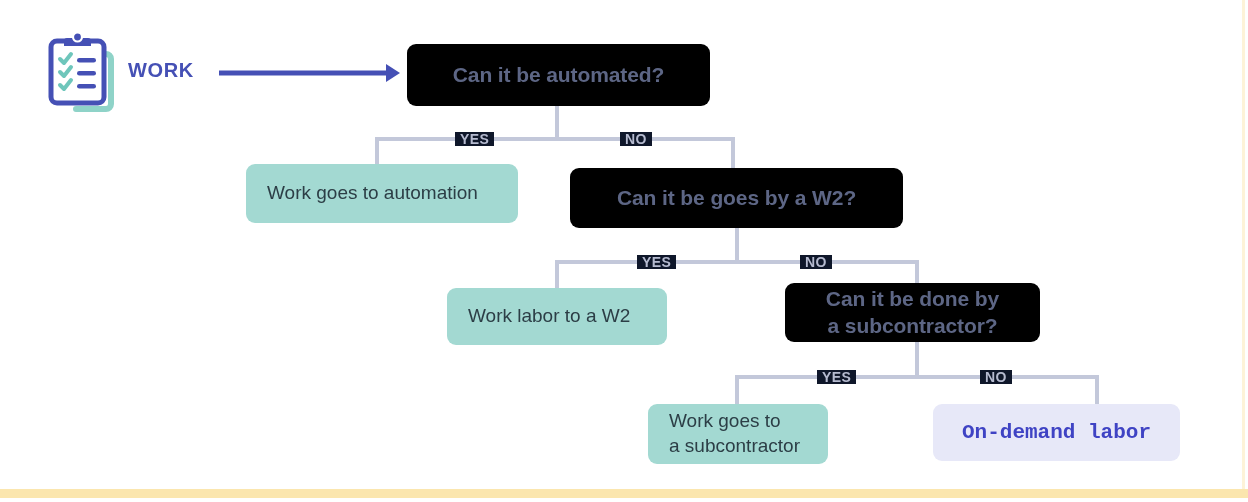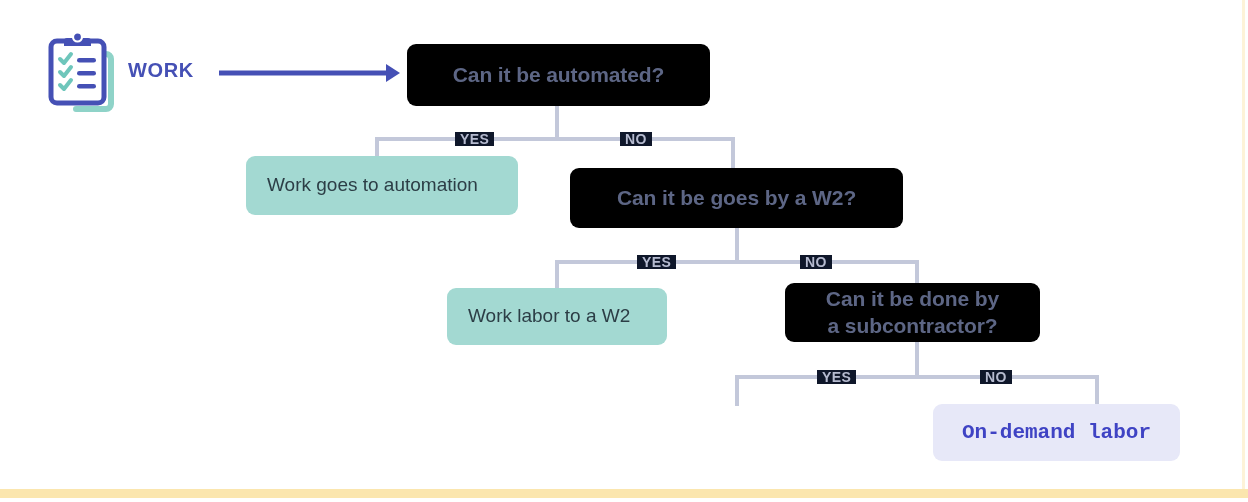--- a/index.html
+++ b/index.html
@@ -188,37 +188,41 @@
   <div class="branch-label" style="left:637px; top:255px;">YES</div>
   <div class="branch-label" style="left:800px; top:255px;">NO</div>
 
   <div class="branch-label" style="left:817px; top:370px;">YES</div>
   <div class="branch-label" style="left:980px; top:370px;">NO</div>
 
   <div class="node decision" style="left:407px; top:44px; width:303px; height:62px;">
     <span class="txt">Can it be automated?</span>
   </div>
 
-  <div class="node outcome" style="left:246px; top:156px; width:272px; height:59px;align-items:center;">
+  <div class="node outcome" style="left:246px; top:164px; width:272px; height:59px;align-items:center;">
     <span class="txt">Work goes to automation</span>
   </div>
 
   <div class="node decision" style="left:570px; top:168px; width:333px; height:60px;">
     <span class="txt">Can it be goes by a W2?</span>
   </div>
 
   <div class="node outcome" style="left:447px; top:288px; width:220px; height:57px;">
     <span class="txt">Work labor to a W2</span>
   </div>
 
   <div class="node decision" style="left:785px; top:283px; width:255px; height:59px;">
     <span class="txt">Can it be done by
 a subcontractor?</span>
   </div>
 
+  <div class="node outcome" style="left:648px; top:404px; width:180px; height:60px;">
+    <span class="txt">Work goes to
+a subcontractor</span>
+  </div>
 
   <div class="node terminal" style="left:933px; top:404px; width:247px; height:57px;">
     <span class="txt">On-demand labor</span>
   </div>
 
   <div class="rule-right"></div>
   <div class="rule-bottom"></div>
 
 </div>
 

